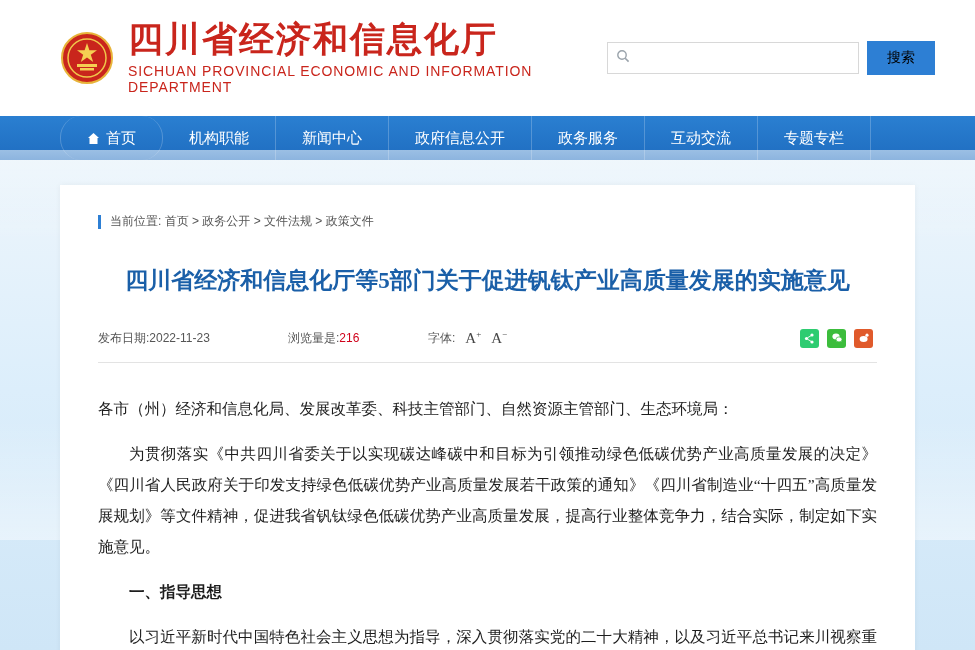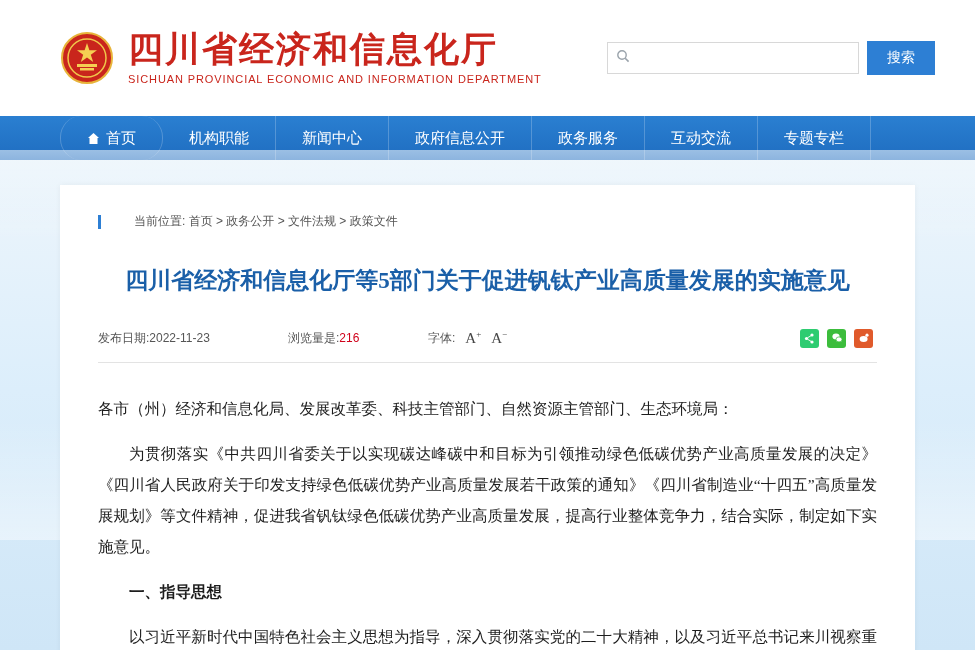--- a/index.html
+++ b/index.html
@@ -40,21 +40,21 @@
   .brand-text { display: flex; flex-direction: column; justify-content: center; }
   .brand-cn {
     font-family: "Liberation Serif", serif;
     font-size: 35px;
     font-weight: bold;
     color: #c9251c;
     letter-spacing: 2px;
     line-height: 1.1;
   }
   .brand-en {
-    font-size: 11px;
+    font-size: 14px;
     color: #c9251c;
     letter-spacing: 0.9px;
     margin-top: 4px;
     font-family: "Liberation Sans", sans-serif;
   }
   .search-area {
     margin-left: auto;
     margin-right: 40px;
     display: flex;
     align-items: center;
@@ -72,21 +72,21 @@
     font-size: 12px;
     color: #333;
     background: transparent;
     padding-left: 6px;
     font-family: "Liberation Sans", sans-serif;
   }
   .search-box input::placeholder { color: #bbb; }
   .search-btn {
     width: 68px; height: 34px;
     background: #2d7fd4;
-    color: #ffffff;
+    color: #000000;
     border: none;
     font-size: 14px;
     margin-left: 8px;
     cursor: pointer;
     font-family: "Liberation Sans", sans-serif;
   }
 
   
   .main-nav {
     height: 44px;
@@ -118,21 +118,20 @@
     min-height: 500px;
     padding: 0 0 20px 0;
     box-shadow: 0 0 6px rgba(0,0,0,0.05);
   }
   .breadcrumb {
     display: flex;
     align-items: center;
     font-size: 12px;
     color: #555;
     padding: 28px 0 0 38px;
-    gap: 24px;
   }
   .breadcrumb .bar {
     width: 3px; height: 14px;
     background: #2d7fd4;
     margin-right: 9px;
   }
 
   .doc-title {
     text-align: center;
     font-family: "Liberation Serif", serif;

